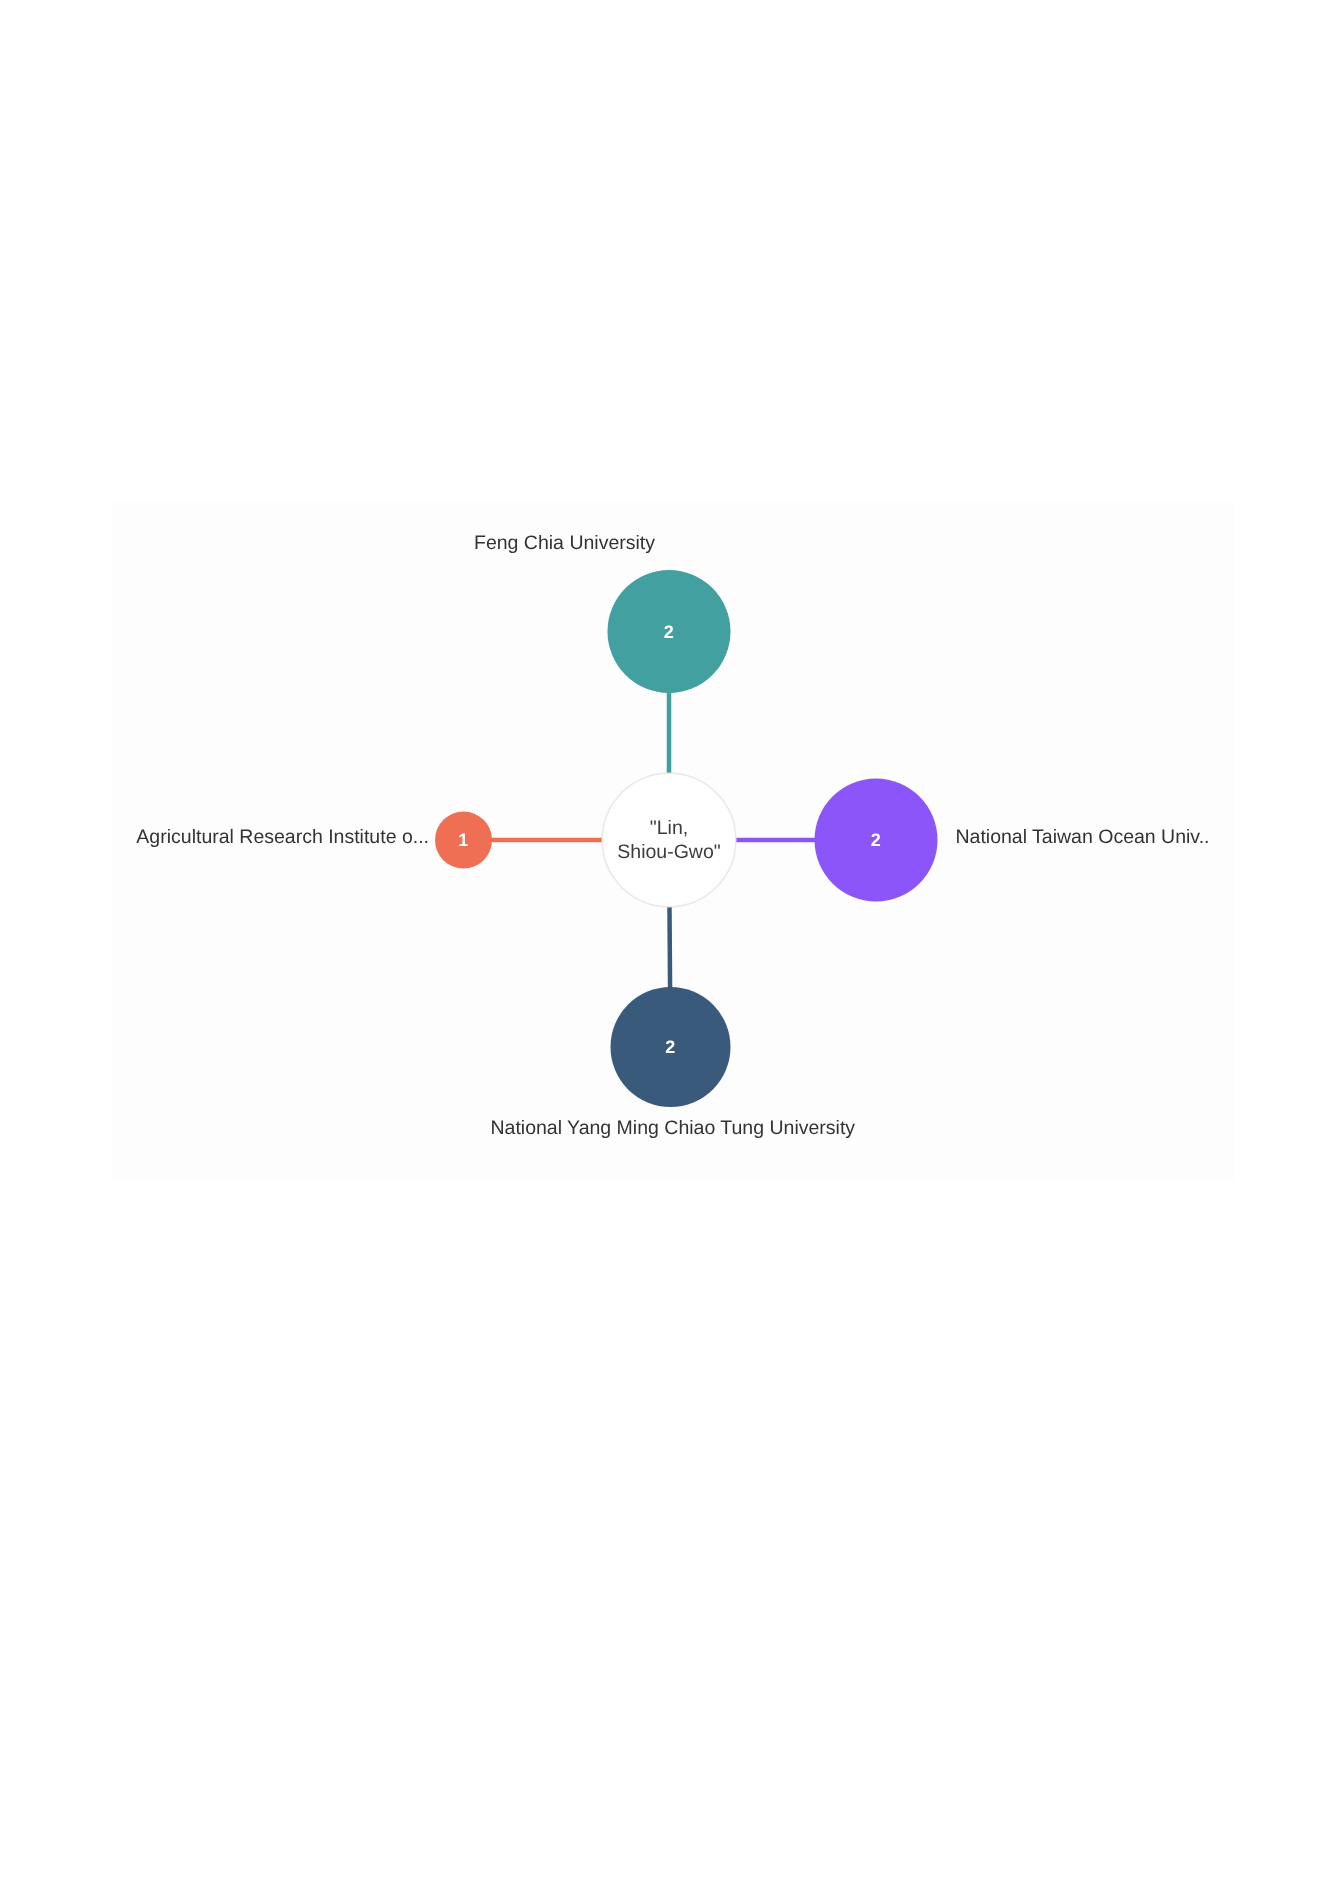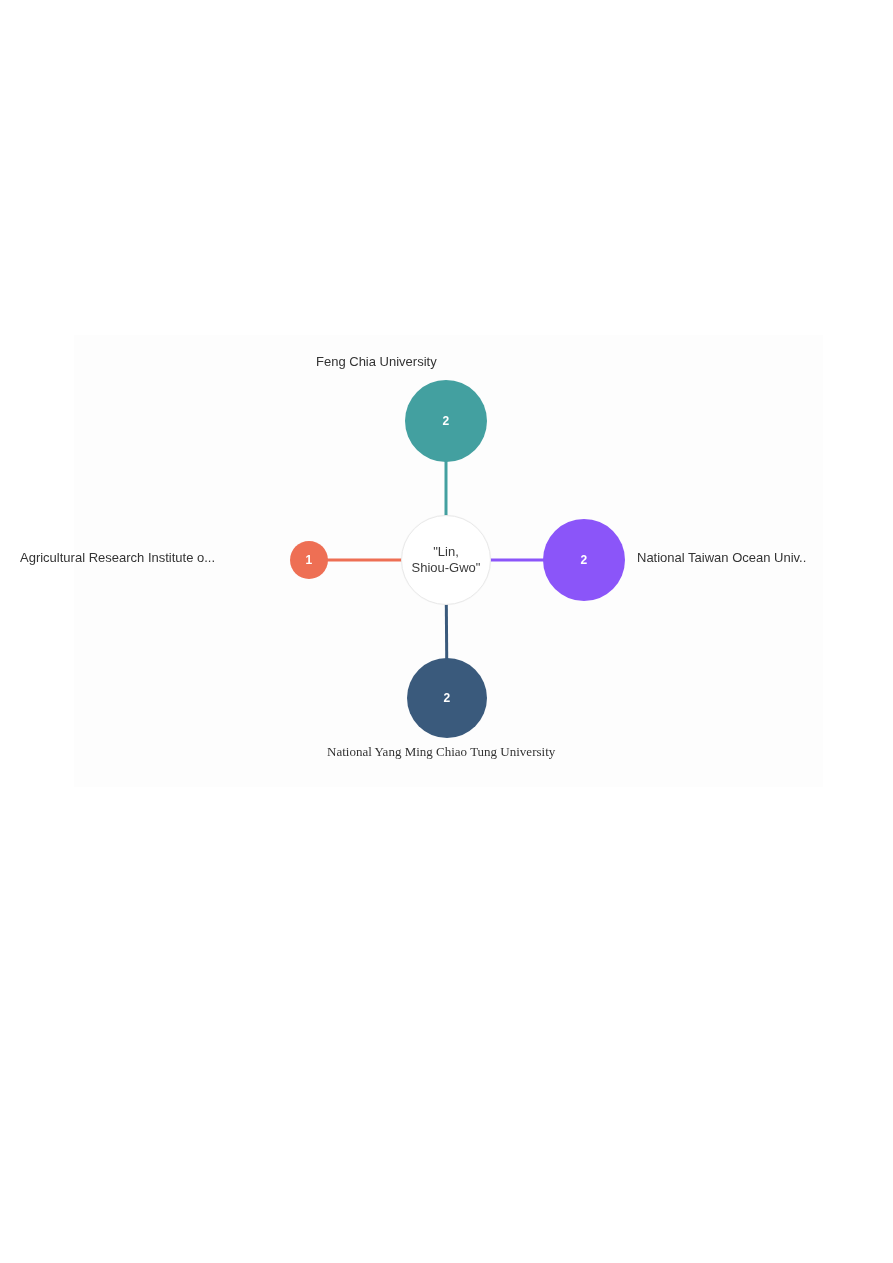--- a/index.html
+++ b/index.html
@@ -74,40 +74,40 @@
   
   .node-label {
     position: absolute;
     font-size: 13px;
     color: #333333;
     line-height: 16px;
     white-space: nowrap;
     user-select: none;
   }
   .label-right { text-align: left; }
-  .label-left  { }
+  .label-left  { text-align: right; }
   .label-center{ text-align: left; }
 </style>
 </head>
 <body>
 
 <div id="graph-canvas"></div>
 
 <svg id="edge-layer" viewBox="0 0 893 1263" xmlns="http://www.w3.org/2000/svg">
   <line x1="446" y1="560" x2="446" y2="421" stroke="#43a0a0" stroke-width="3"></line>
   <line x1="446" y1="560" x2="584" y2="560" stroke="#8b55f9" stroke-width="3"></line>
   <line x1="446" y1="560" x2="447" y2="698" stroke="#3a5a7c" stroke-width="3"></line>
   <line x1="446" y1="560" x2="309" y2="560" stroke="#ee6f54" stroke-width="3"></line>
 </svg>
 
 <div class="node-label label-center" style="left:316px; top:354px; width:260px;">Feng Chia University</div>
 
 <div class="node-label label-right" style="left:637px; top:550px;">National Taiwan Ocean Univ..</div>
 
-<div class="node-label label-center" style="left:327px; top:744px; width:260px;font-family:Liberation Serif, serif;">National Yang Ming Chiao Tung University</div>
+<div class="node-label label-center" style="left:327px; top:744px; width:260px;">National Yang Ming Chiao Tung University</div>
 
 <div class="node-label label-left" style="left:20px; top:550px; width:266px;">Agricultural Research Institute o...</div>
 
 <div class="node" style="left:405px; top:380px; width:82px; height:82px; background:#43a0a0;">
   <span class="node-value">2</span>
 </div>
 
 <div class="node" style="left:543px; top:519px; width:82px; height:82px; background:#8b55f9;">
   <span class="node-value">2</span>
 </div>

